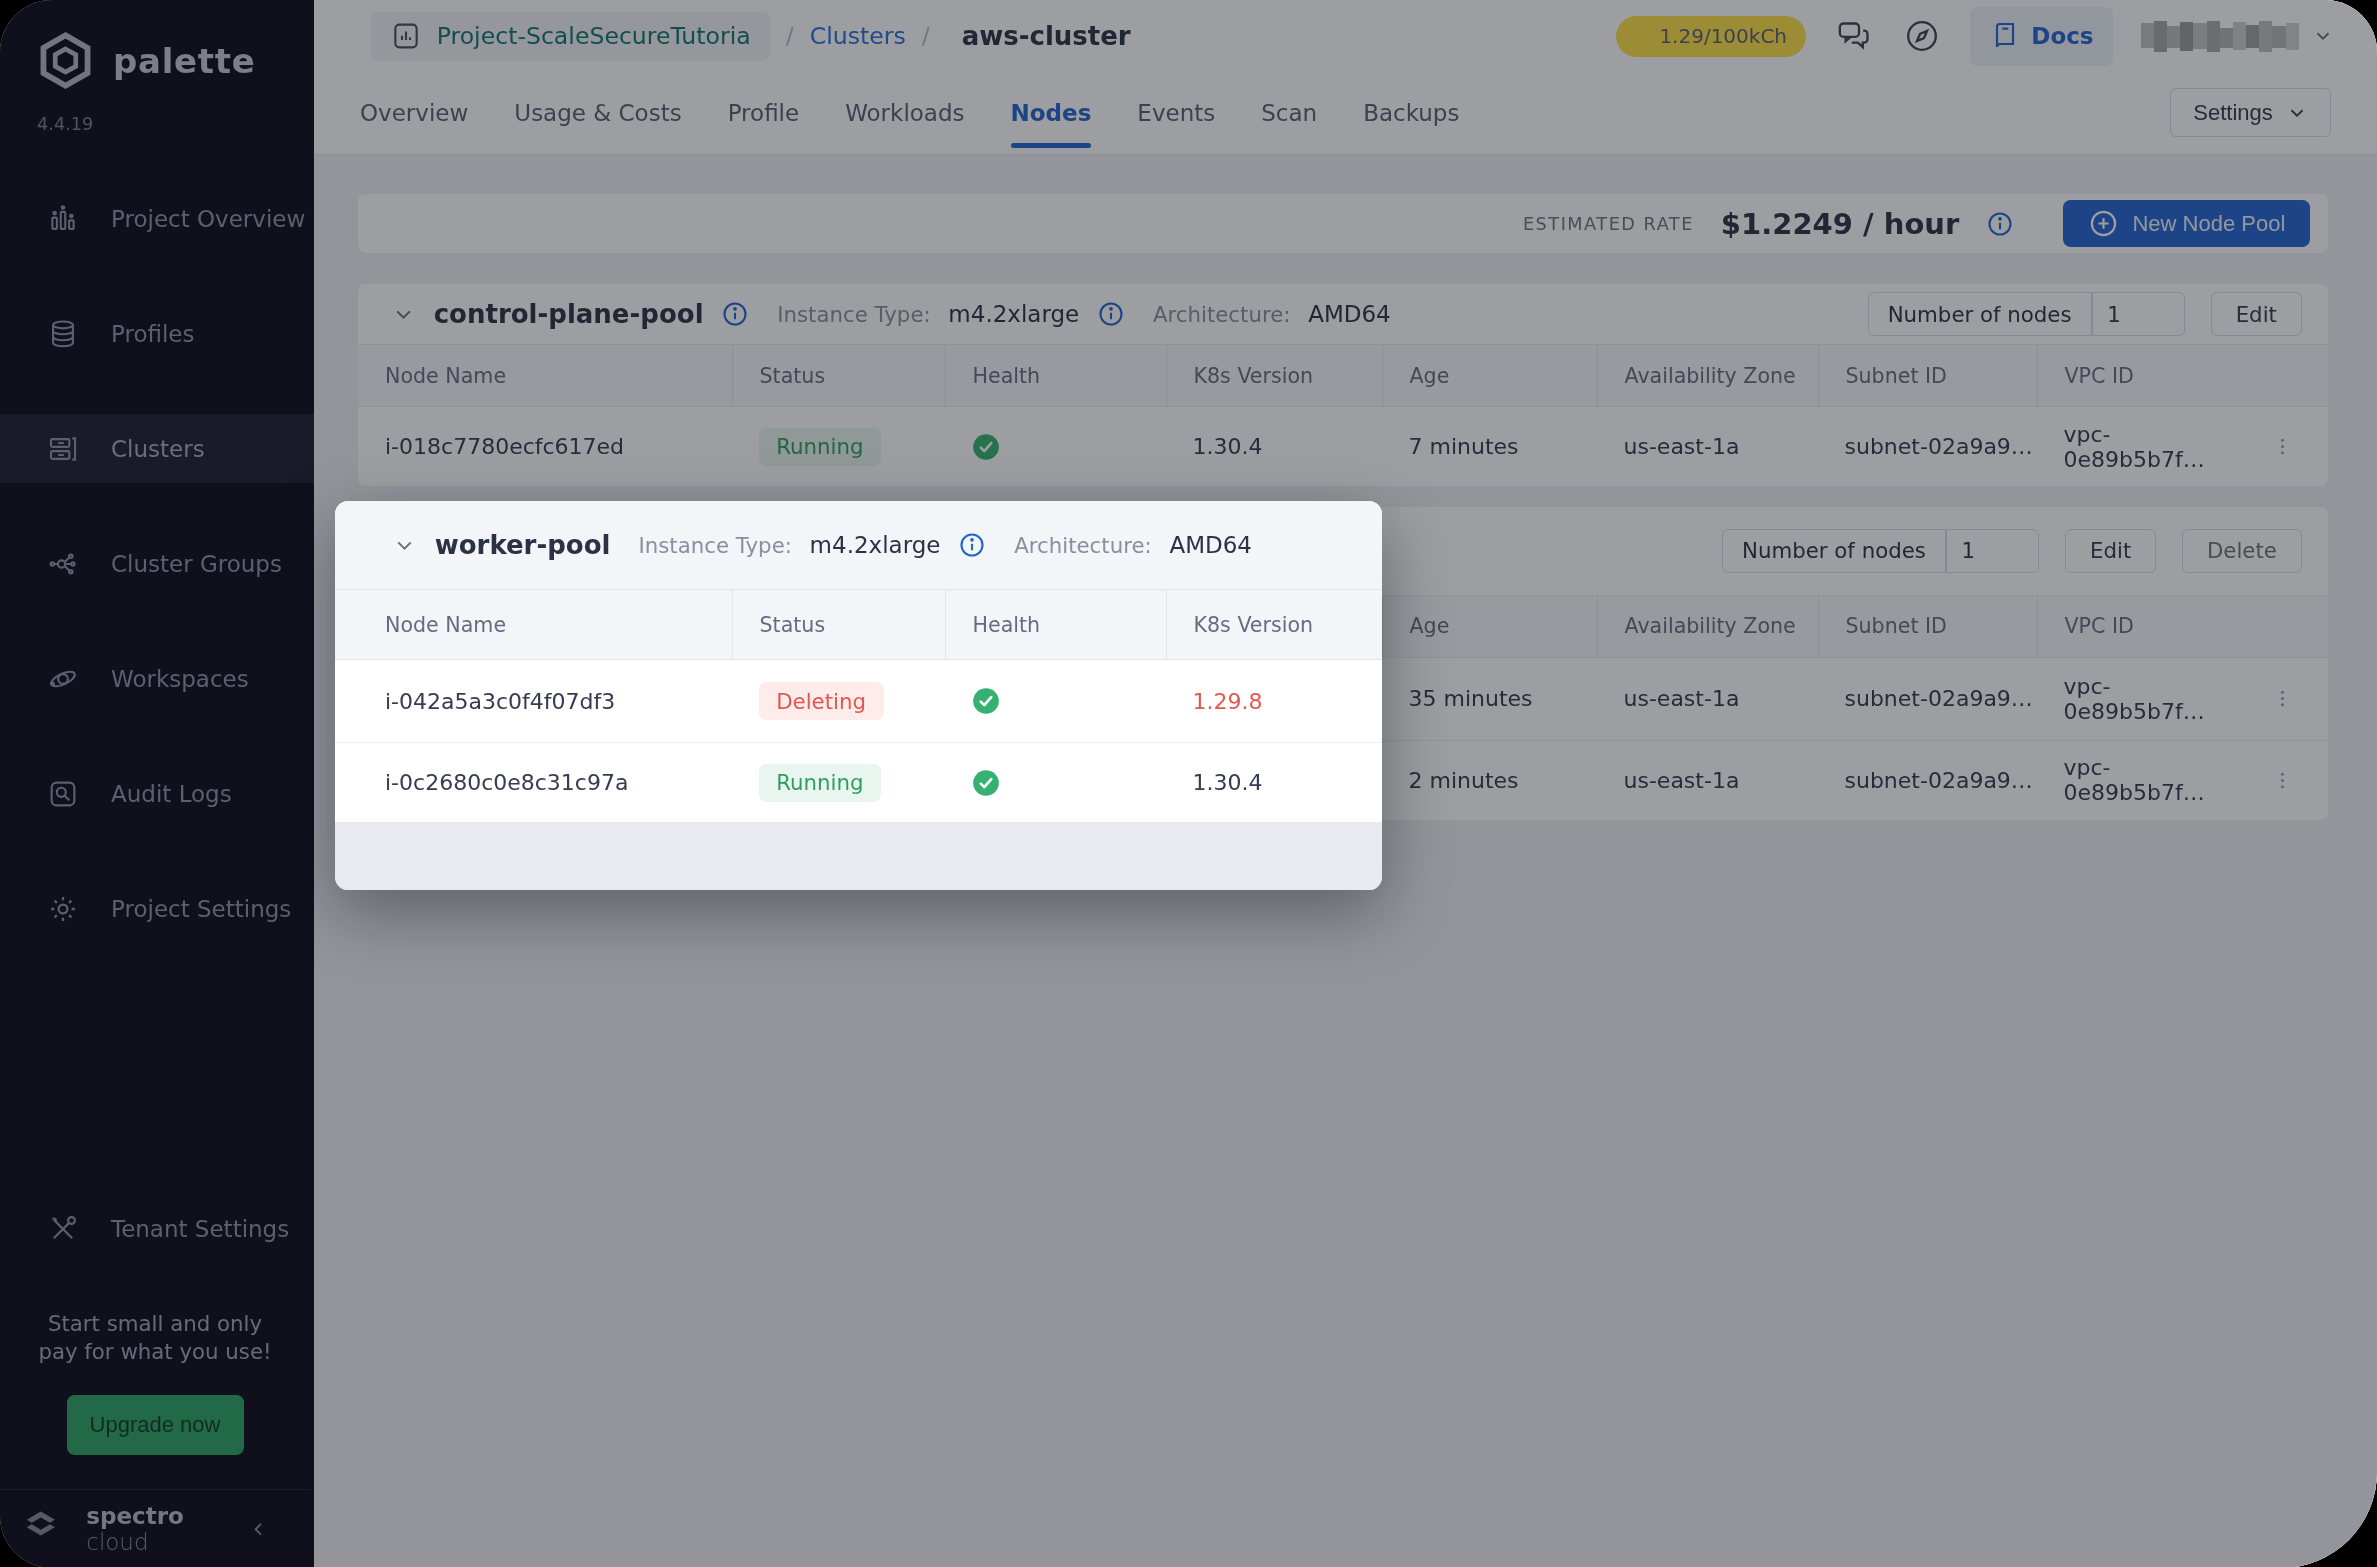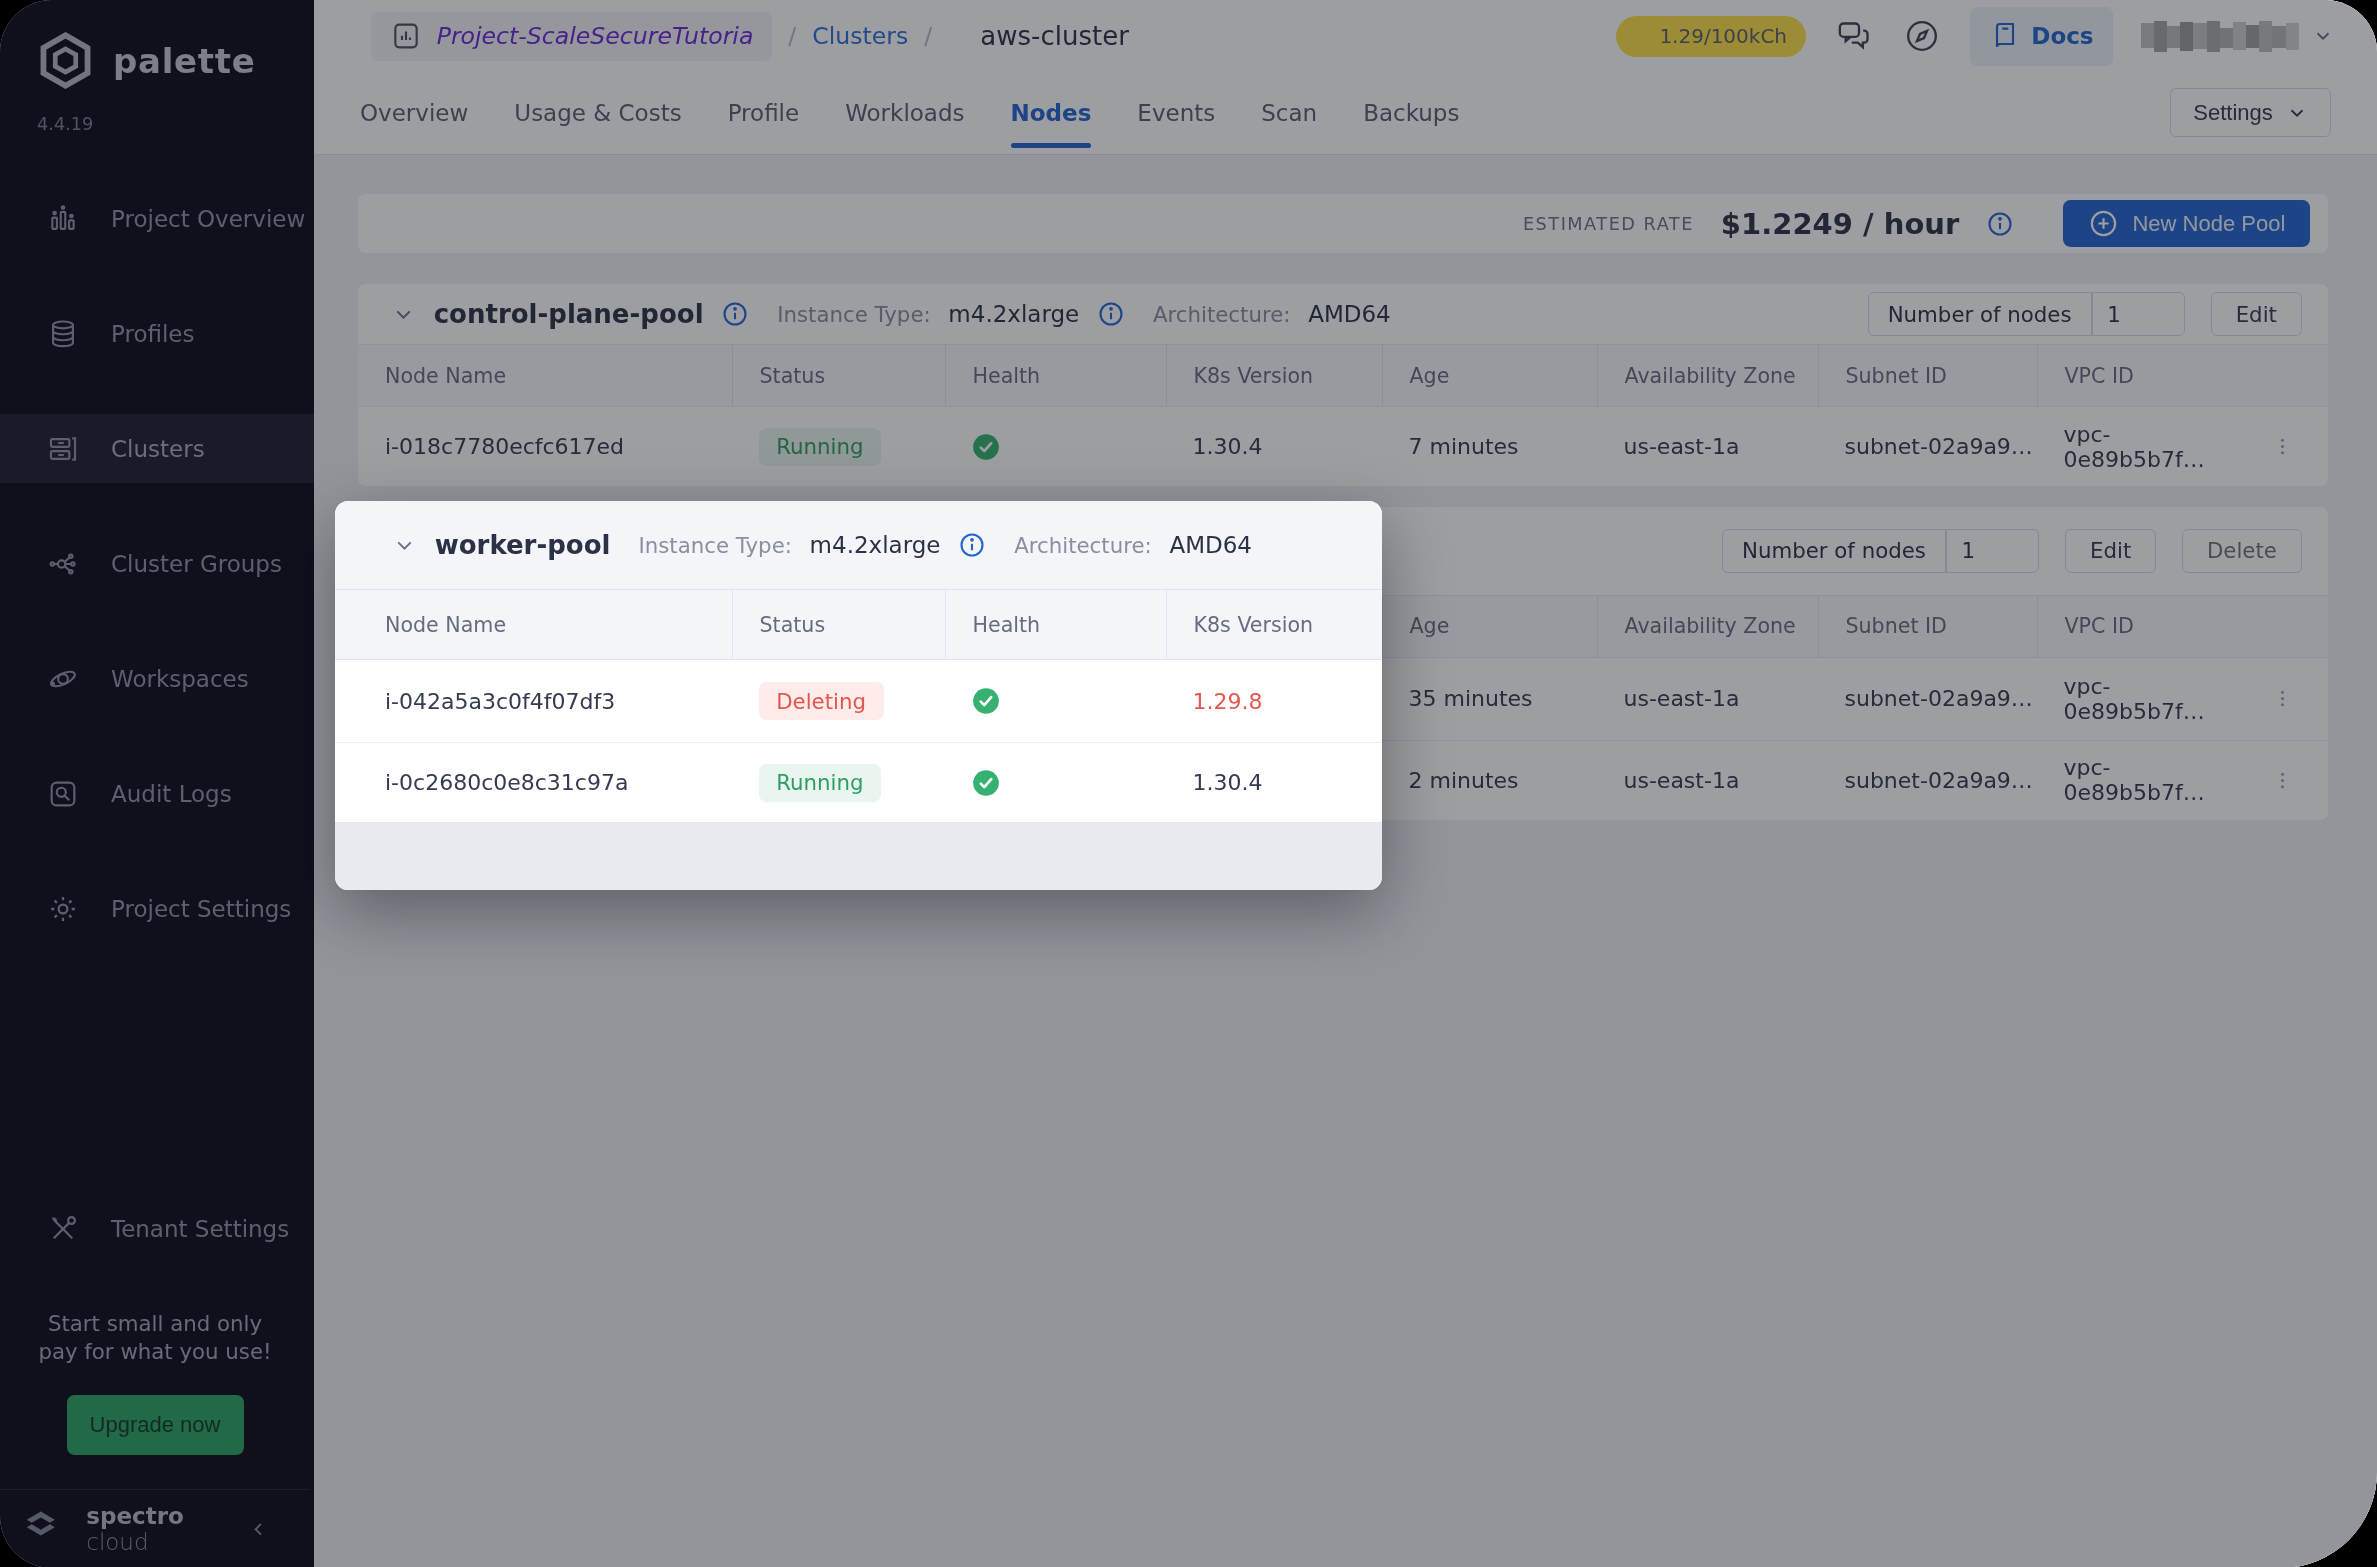--- a/index.html
+++ b/index.html
@@ -35,24 +35,24 @@
   .collapse svg{width:100%;height:100%;}
 
   
   .main{flex:1;position:relative;background:#eef0f4;}
   .topbar{height:155px;background:#fff;border-bottom:1.5px solid #e2e4e9;}
   .header-row{height:72px;display:flex;align-items:center;padding:0 43px 0 57px;}
   .crumb-chip{display:flex;align-items:center;gap:14.7px;background:#f2f3f6;border-radius:7.4px;height:49px;
               padding:0 19px;cursor:pointer;}
   .crumb-icon{width:32px;height:32px;color:#4a4f63;}
   .crumb-icon svg{width:100%;height:100%;}
-  .crumb-project{font-size:23.6px;color:#6d28d9;font-style:italic;}
+  .crumb-project{font-size:23.6px;color:#0f766e;}
   .crumb-sep{font-size:23.6px;color:#b6bac4;margin:0 16px;}
   .crumb-link{font-size:23.6px;color:#2f6fd6;cursor:pointer;}
-  .crumb-current{font-size:26px;font-weight:400;color:#2c3245;margin-left:32px;}
+  .crumb-current{font-size:26px;font-weight:700;color:#2c3245;margin-left:16px;}
   .header-right{margin-left:auto;display:flex;align-items:center;gap:28px;}
   .usage-pill{width:190px;height:41px;background:#fde047;border-radius:735px;display:flex;align-items:center;
               justify-content:flex-end;padding-right:19px;color:#5b6070;font-size:20px;cursor:pointer;}
   .hicon{width:40px;height:40px;color:#3d4254;cursor:pointer;}
   .hicon svg{width:100%;height:100%;}
   .docs-chip{display:flex;gap:10.3px;align-items:center;background:#edf1f9;border-radius:7.4px;height:59px;
              padding:0 19px;color:#2165d1;font-weight:600;font-size:23px;cursor:pointer;}
   .docs-chip .hicon{color:#2165d1;width:32px;height:32px;}
   .user-redacted{display:flex;align-items:center;gap:13.2px;cursor:pointer;}
   .pix{display:flex;height:31px;}

